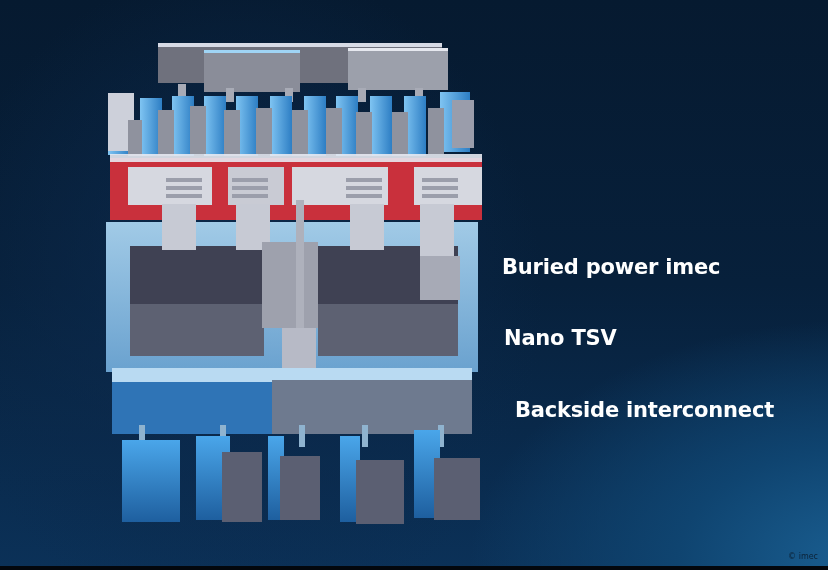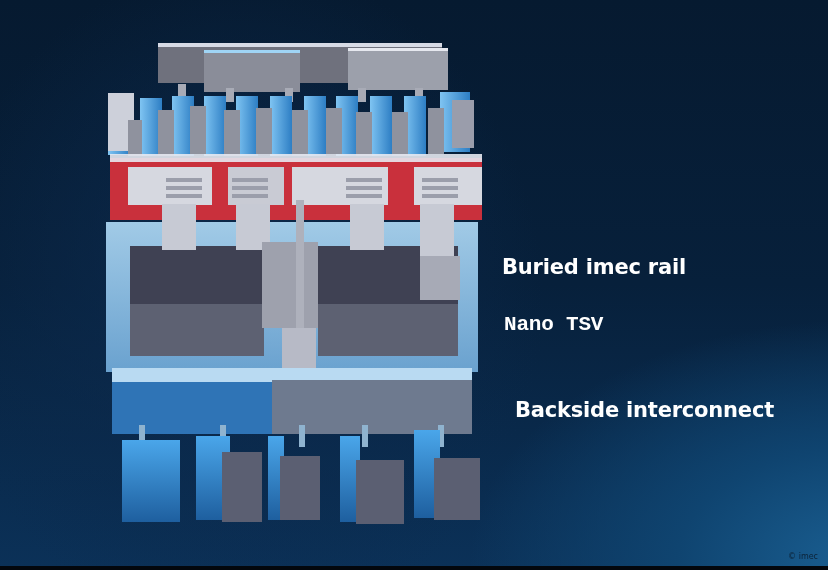--- a/index.html
+++ b/index.html
@@ -151,18 +151,18 @@
     <rect x="222" y="452" width="40" height="70" fill="#5b5f72"></rect>
     <rect x="268" y="436" width="16" height="84" fill="url(#foot)"></rect>
     <rect x="280" y="456" width="40" height="64" fill="#5b5f72"></rect>
     <rect x="340" y="436" width="20" height="86" fill="url(#foot)"></rect>
     <rect x="356" y="460" width="48" height="64" fill="#5b5f72"></rect>
     <rect x="414" y="430" width="26" height="88" fill="url(#foot)"></rect>
     <rect x="434" y="458" width="46" height="62" fill="#5b5f72"></rect>
   </g>
 </svg>
 
-<div class="label" style="left:502px;top:255px;">Buried imec rail</div>
-<div class="label" style="left:504px;top:313px;font-family:Liberation Mono, monospace;">Nano TSV</div>
+<div class="label" style="left:502px;top:255px;">Buried power imec</div>
+<div class="label" style="left:504px;top:326px;">Nano TSV</div>
 <div class="label" style="left:515px;top:398px;">Backside interconnect</div>
 
 <div class="credit">© imec</div>
 <div class="bottom-strip"></div>
 
 </body></html>

